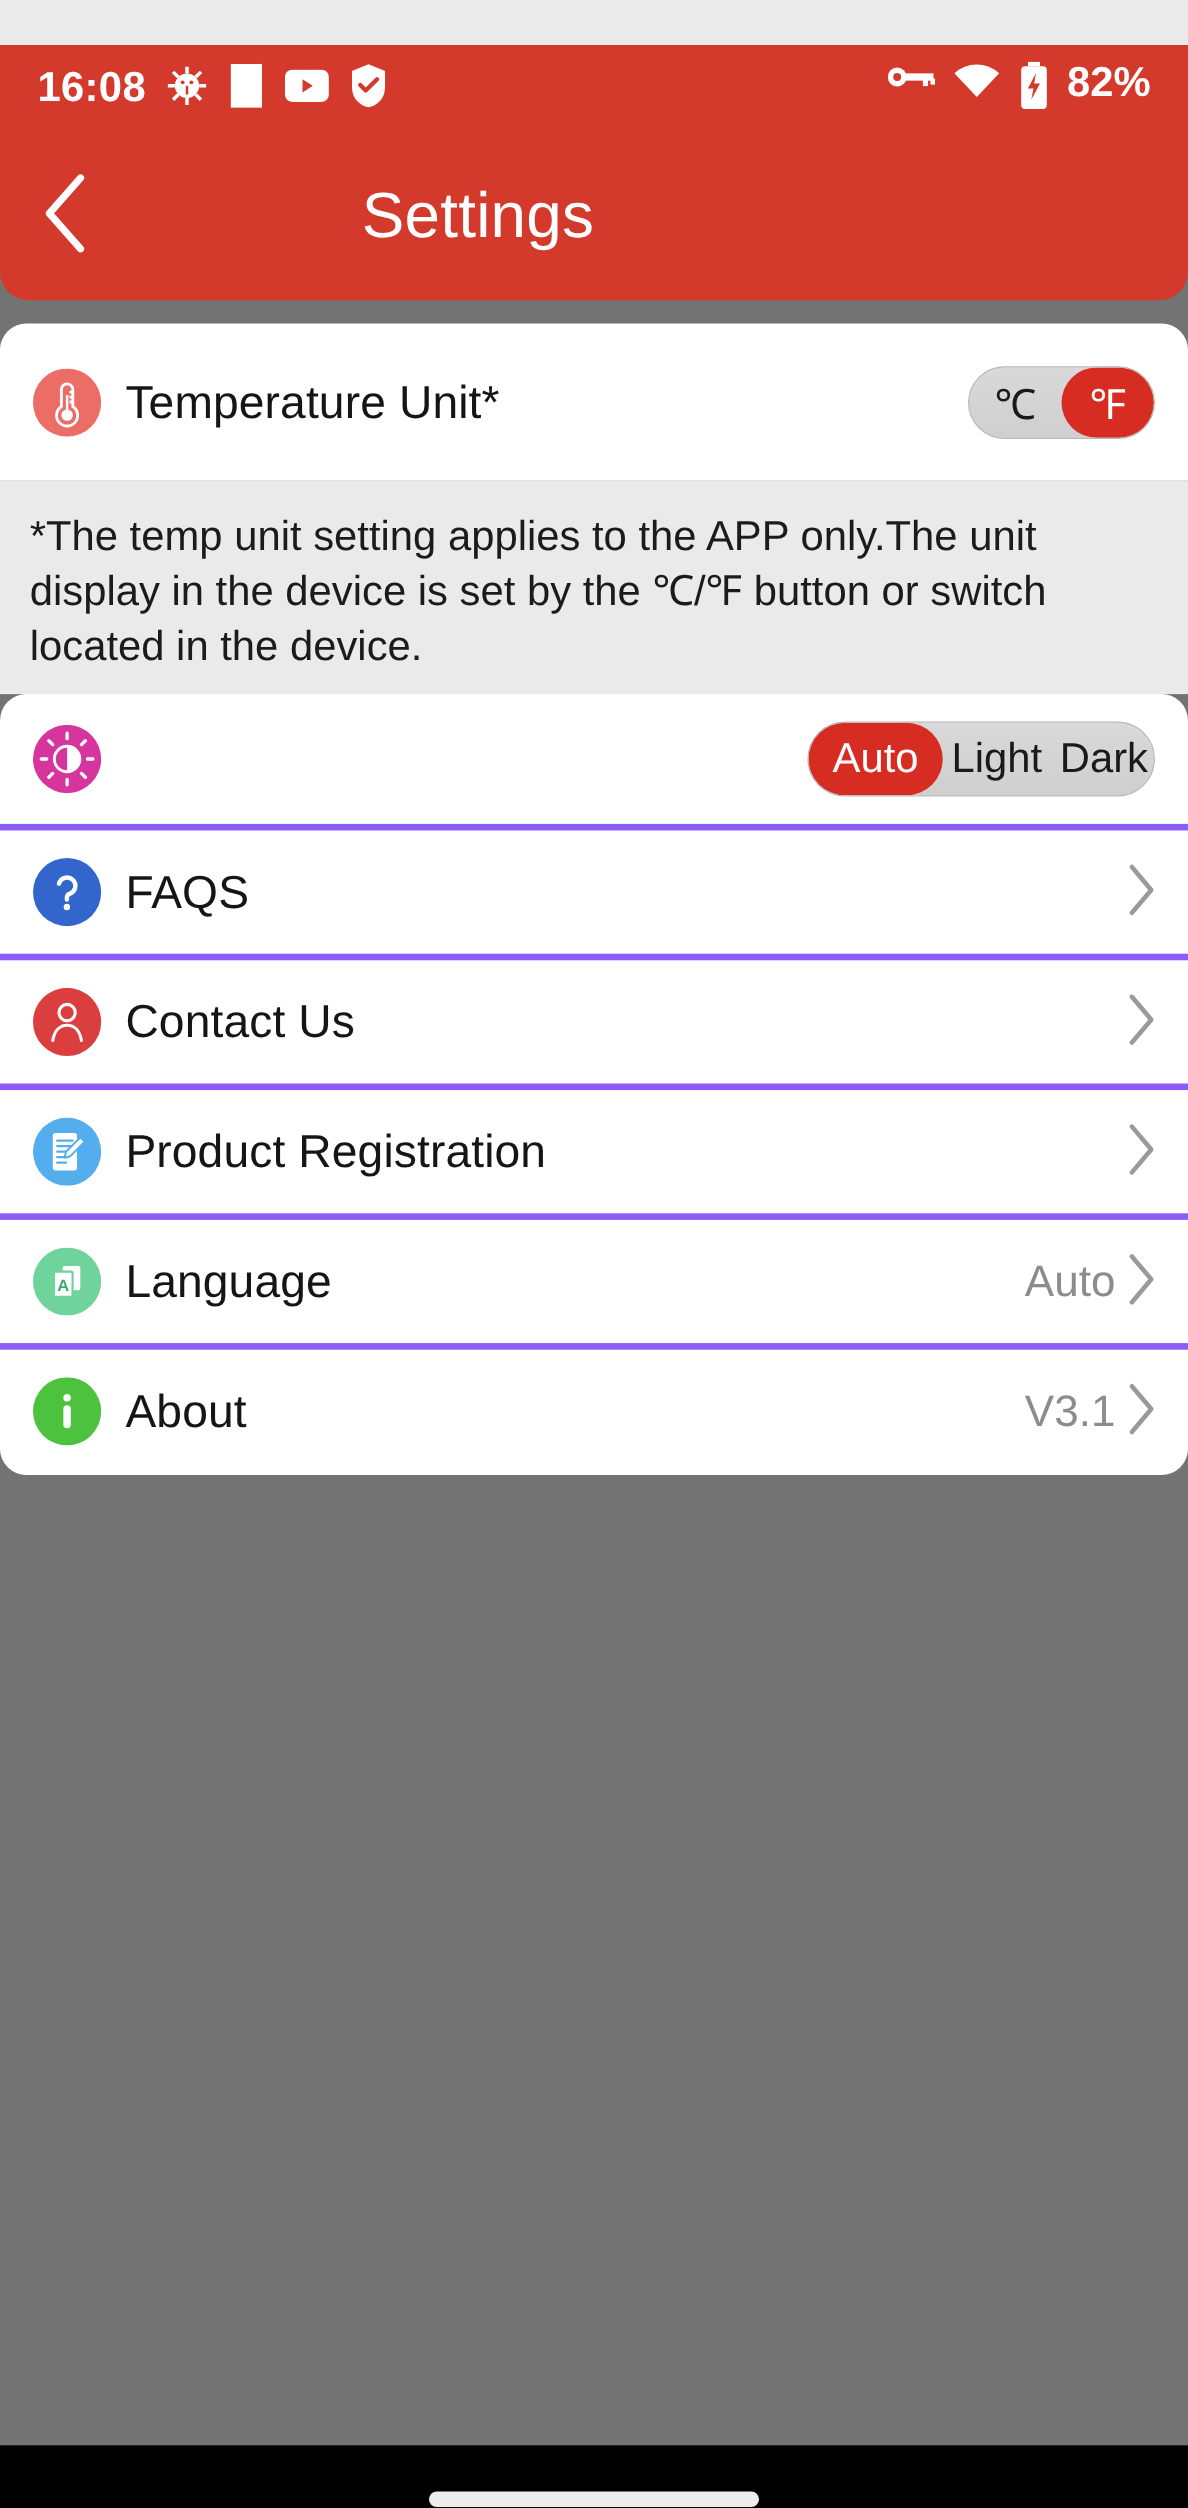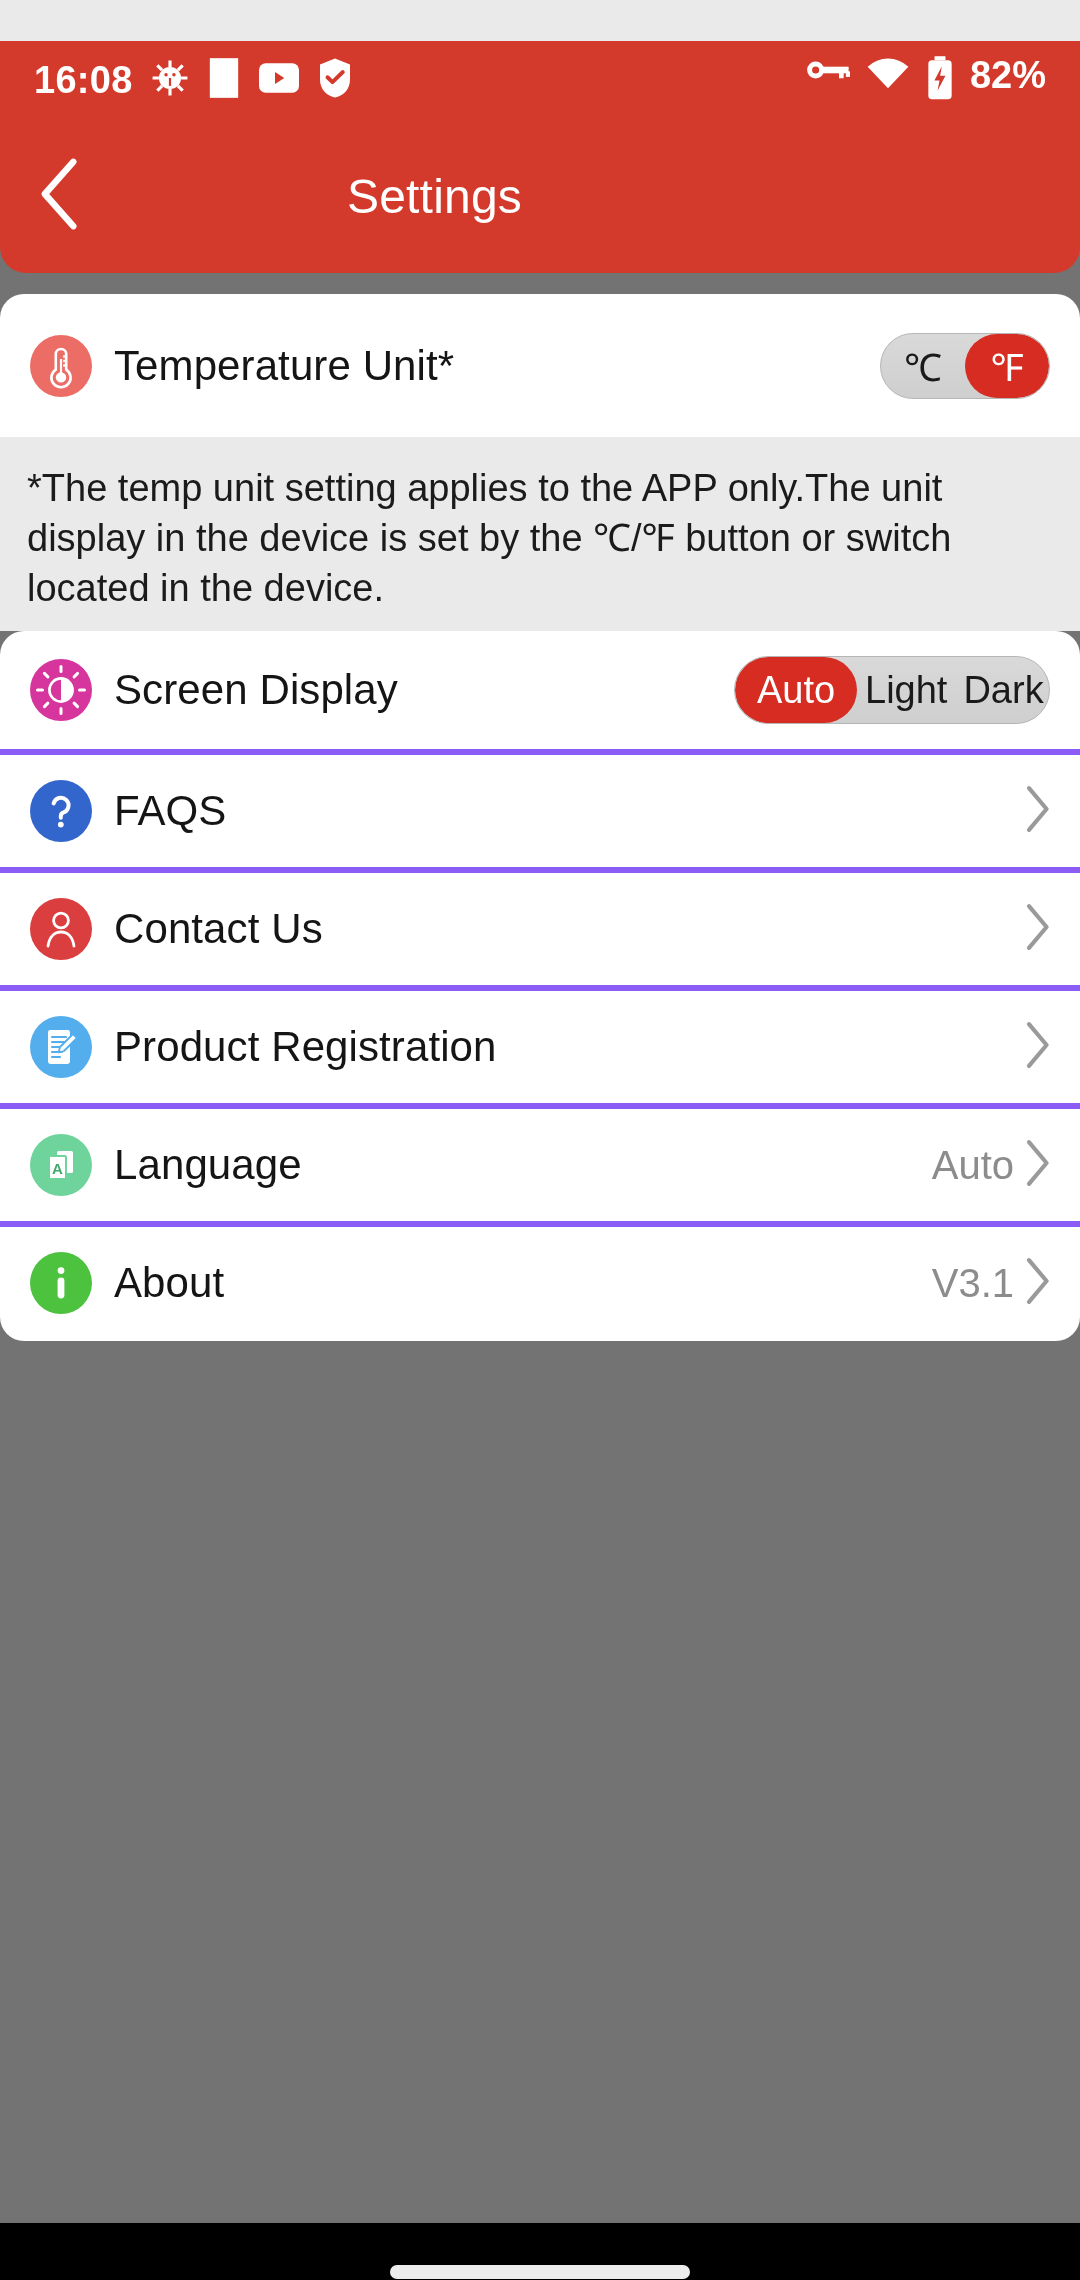--- a/index.html
+++ b/index.html
@@ -29,21 +29,21 @@
   .ico { display:block; }
 
   .appbar { position:absolute; top:78px; left:0; width:1080px; height:154px; }
   .back-btn {
     position:absolute; left:18px; top:50%; transform:translateY(-50%);
     width:84px; height:84px; display:flex; align-items:center; justify-content:center;
   }
   .appbar-title {
     position:absolute; left:0; top:50%; transform:translateY(-50%);
     width:869px; text-align:center;
-    color:#FFFFFF; font-size:48px; font-weight:400; letter-spacing:.2px;
+    color:#FFFFFF; font-size:58px; font-weight:400; letter-spacing:.2px;
   }
 
   
   .card {
     position:absolute; left:0; width:1080px; background:#FFFFFF;
     border-radius:24px;
   }
   .card-top  { top:253px; height:143px; border-radius:24px 24px 0 0; }
   .card-main { top:590px; height:710px; border-radius:24px 24px 24px 24px; }
 
@@ -214,21 +214,20 @@
       <span class="row-icon">
         <svg width="62" height="62" viewBox="0 0 62 62">
           <circle cx="31" cy="31" r="31" fill="#D6359D"></circle>
           <g stroke="#fff" stroke-width="3" stroke-linecap="round">
             <path d="M31 7.5v5M31 49.5v5M7.5 31h5M49.5 31h5M14.4 14.4l3.5 3.5M44.1 44.1l3.5 3.5M47.6 14.4l-3.5 3.5M17.9 44.1l-3.5 3.5"></path>
           </g>
           <circle cx="31" cy="31" r="11.6" fill="none" stroke="#fff" stroke-width="2.6"></circle>
           <path d="M31 19.4a11.6 11.6 0 0 1 0 23.2z" fill="#fff"></path>
         </svg>
       </span>
-      <span class="row-label">Screen Display</span>
       <span class="row-right">
         <span class="seg seg-display">
           <span class="seg-item active">Auto</span>
           <span class="seg-item">Light</span>
           <span class="seg-item">Dark</span>
         </span>
       </span>
     </div>
 
     <div class="row">

